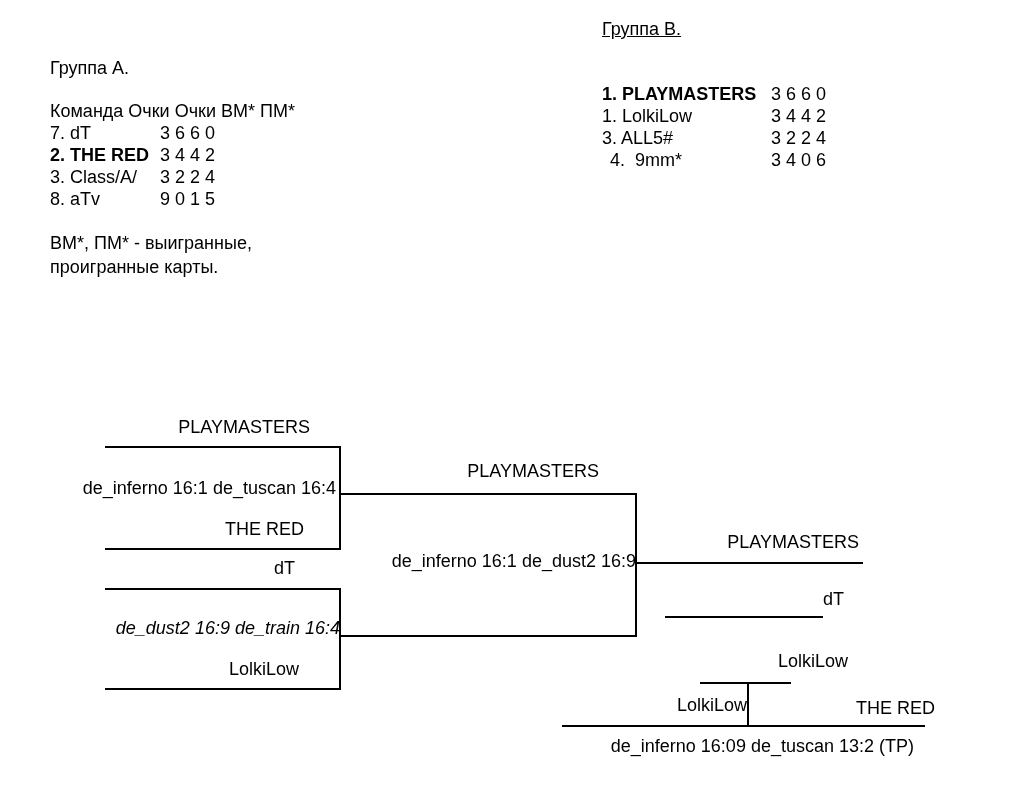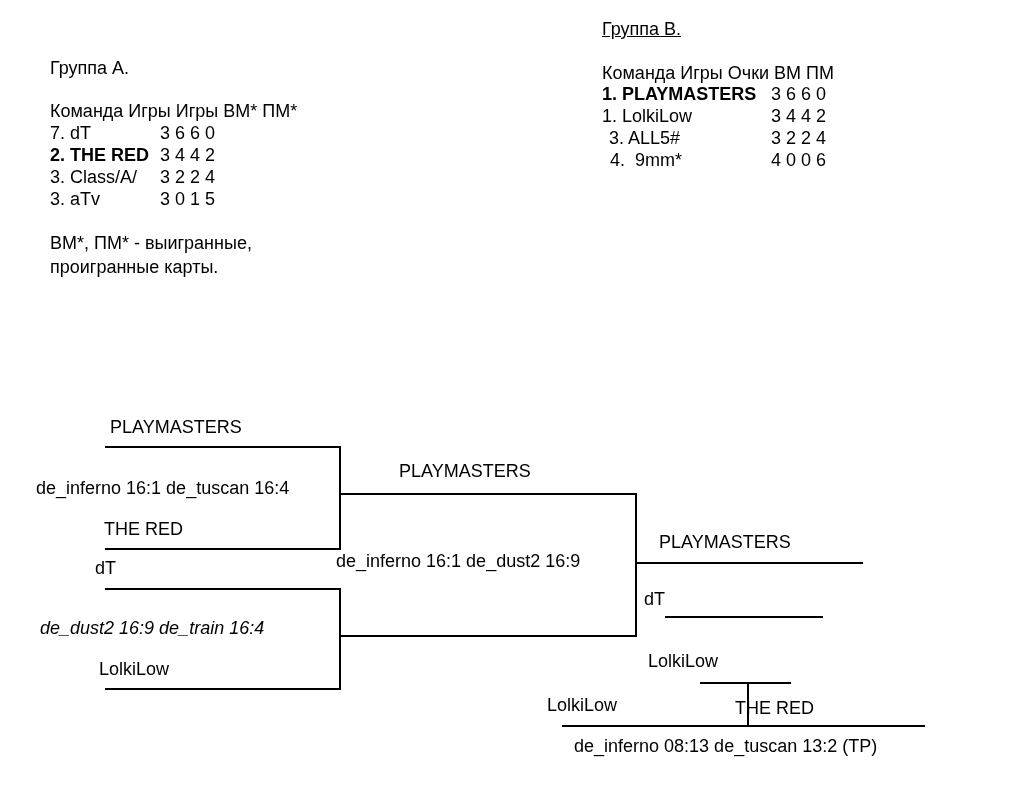--- a/index.html
+++ b/index.html
@@ -13,81 +13,80 @@
     height: 800px;
     background: #ffffff;
     font-family: "Liberation Sans", sans-serif;
     font-size: 18px;
     line-height: 22px;
     color: #000000;
     overflow: hidden;
   }
   .abs { position: absolute; }
   .t { white-space: pre; }
-  .center { text-align: left; }
+  .center { text-align: right; }
   .hline {
     position: absolute;
     height: 2px;
     background: #000000;
   }
   .vline {
     position: absolute;
     width: 2px;
     background: #000000;
   }
 </style>
 </head>
 <body>
 
 <div class="page">
 
   <div class="abs" style="left:50px; top:0; width:320px; height:260px;margin-top:40px;">
     <div class="abs t" style="left:0; top:17px;">Группа А.</div>
-    <div class="abs t" style="left:0; top:60px;">Команда Игры Игры ВМ* ПМ*</div>
+    <div class="abs t" style="left:0; top:60px;">Команда Очки Очки ВМ* ПМ*</div>
 
     <div class="abs" style="left:0; top:82px; width:300px;">
       <span class="abs t" style="left:0;">7. dT</span>
       <span class="abs t" style="left:110px;">3 6 6 0</span>
     </div>
     <div class="abs" style="left:0; top:104px; width:300px;">
       <span class="abs t" style="left:0;font-weight:bold;">2. THE RED</span>
       <span class="abs t" style="left:110px;">3 4 4 2</span>
     </div>
     <div class="abs" style="left:0; top:126px; width:300px;">
       <span class="abs t" style="left:0;">3. Class/A/</span>
       <span class="abs t" style="left:110px;">3 2 2 4</span>
     </div>
     <div class="abs" style="left:0; top:148px; width:300px;">
-      <span class="abs t" style="left:0;">3. aTv</span>
-      <span class="abs t" style="left:110px;">3 0 1 5</span>
+      <span class="abs t" style="left:0;">8. aTv</span>
+      <span class="abs t" style="left:110px;">9 0 1 5</span>
     </div>
 
     <div class="abs t" style="left:0; top:192px;">ВМ*, ПМ* - выигранные,</div>
     <div class="abs t" style="left:0; top:216px;">проигранные карты.</div>
   </div>
 
   <div class="abs" style="left:602px; top:0; width:320px; height:200px;">
     <div class="abs t" style="left:0; top:18px;text-decoration:underline;">Группа В.</div>
-    <div class="abs t" style="left:0; top:62px;">Команда Игры Очки ВМ ПМ</div>
 
     <div class="abs" style="left:0; top:83px; width:300px;">
       <span class="abs t" style="left:0;font-weight:bold;">1. PLAYMASTERS</span>
       <span class="abs t" style="left:169px;">3 6 6 0</span>
     </div>
     <div class="abs" style="left:0; top:105px; width:300px;">
       <span class="abs t" style="left:0;">1. LolkiLow</span>
       <span class="abs t" style="left:169px;">3 4 4 2</span>
     </div>
     <div class="abs" style="left:0; top:127px; width:300px;">
-      <span class="abs t" style="left:7px;text-align:center;">3. ALL5#</span>
+      <span class="abs t" style="left:0;text-align:center;">3. ALL5#</span>
       <span class="abs t" style="left:169px;">3 2 2 4</span>
     </div>
     <div class="abs" style="left:0; top:149px; width:300px;">
       <span class="abs t" style="left:8px;">4.  9mm*</span>
-      <span class="abs t" style="left:169px;">4 0 0 6</span>
+      <span class="abs t" style="left:169px;">3 4 0 6</span>
     </div>
   </div>
 
   <div>
 
     <div class="abs center" style="left:110px; top:416px; width:200px;">PLAYMASTERS</div>
     <div class="hline" style="left:105px; top:446px; width:236px;"></div>
     <div class="abs center" style="left:36px;  top:477px; width:300px;">de_inferno 16:1 de_tuscan 16:4</div>
     <div class="abs center" style="left:104px; top:518px; width:200px;">THE RED</div>
     <div class="hline" style="left:105px; top:548px; width:236px;"></div>
@@ -110,16 +109,16 @@
     <div class="hline" style="left:637px; top:562px; width:226px;"></div>
     <div class="abs center" style="left:644px; top:588px; width:200px;">dT</div>
     <div class="hline" style="left:665px; top:616px; width:158px;"></div>
 
     <div class="abs center" style="left:648px; top:650px; width:200px;">LolkiLow</div>
     <div class="hline" style="left:700px; top:682px; width:91px;"></div>
     <div class="vline" style="left:747px; top:682px; height:45px;"></div>
     <div class="abs center" style="left:547px; top:694px; width:200px;">LolkiLow</div>
     <div class="abs center" style="left:735px; top:697px; width:200px;">THE RED</div>
     <div class="hline" style="left:562px; top:725px; width:363px;"></div>
-    <div class="abs center" style="left:574px; top:735px; width:340px;">de_inferno 08:13 de_tuscan 13:2 (TP)</div>
+    <div class="abs center" style="left:574px; top:735px; width:340px;">de_inferno 16:09 de_tuscan 13:2 (TP)</div>
   </div>
 
 </div>
 
 </body></html>

